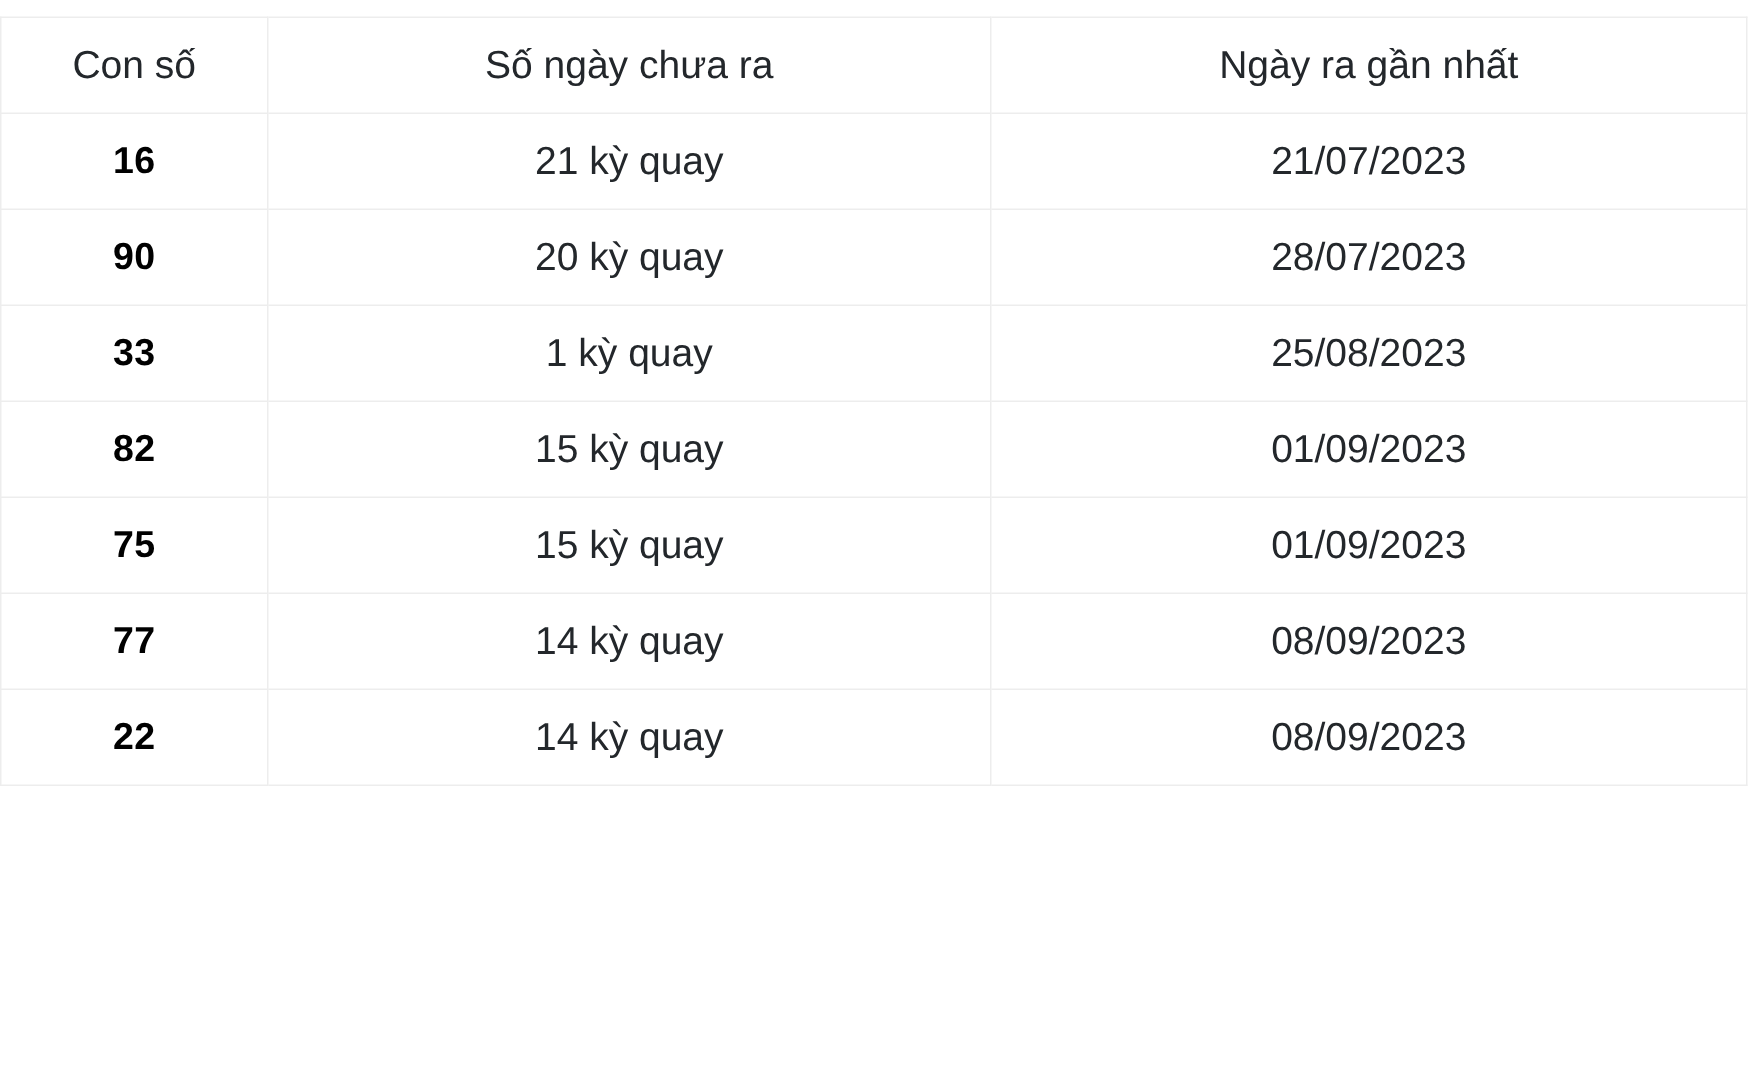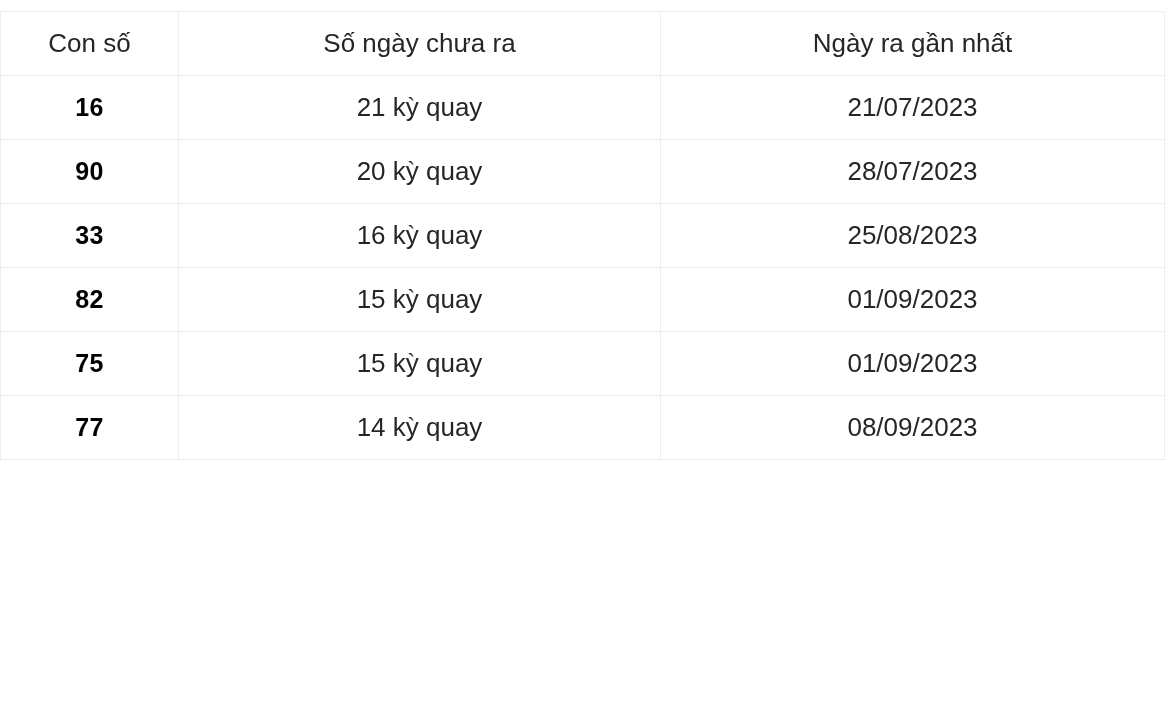--- a/index.html
+++ b/index.html
@@ -91,33 +91,38 @@
         <td class="cell-days">21 kỳ quay</td>
         <td class="cell-date">21/07/2023</td>
       </tr>
       <tr>
         <td class="cell-number">90</td>
         <td class="cell-days">20 kỳ quay</td>
         <td class="cell-date">28/07/2023</td>
       </tr>
       <tr>
         <td class="cell-number">33</td>
-        <td class="cell-days">16 kỳ quay</td>
+        <td class="cell-days">1 kỳ quay</td>
         <td class="cell-date">25/08/2023</td>
       </tr>
       <tr>
         <td class="cell-number">82</td>
         <td class="cell-days">15 kỳ quay</td>
         <td class="cell-date">01/09/2023</td>
       </tr>
       <tr>
         <td class="cell-number">75</td>
         <td class="cell-days">15 kỳ quay</td>
         <td class="cell-date">01/09/2023</td>
       </tr>
       <tr>
         <td class="cell-number">77</td>
         <td class="cell-days">14 kỳ quay</td>
         <td class="cell-date">08/09/2023</td>
       </tr>
+      <tr>
+        <td class="cell-number">22</td>
+        <td class="cell-days">14 kỳ quay</td>
+        <td class="cell-date">08/09/2023</td>
+      </tr>
     </tbody>
   </table>
 </div>
 
 </body></html>

